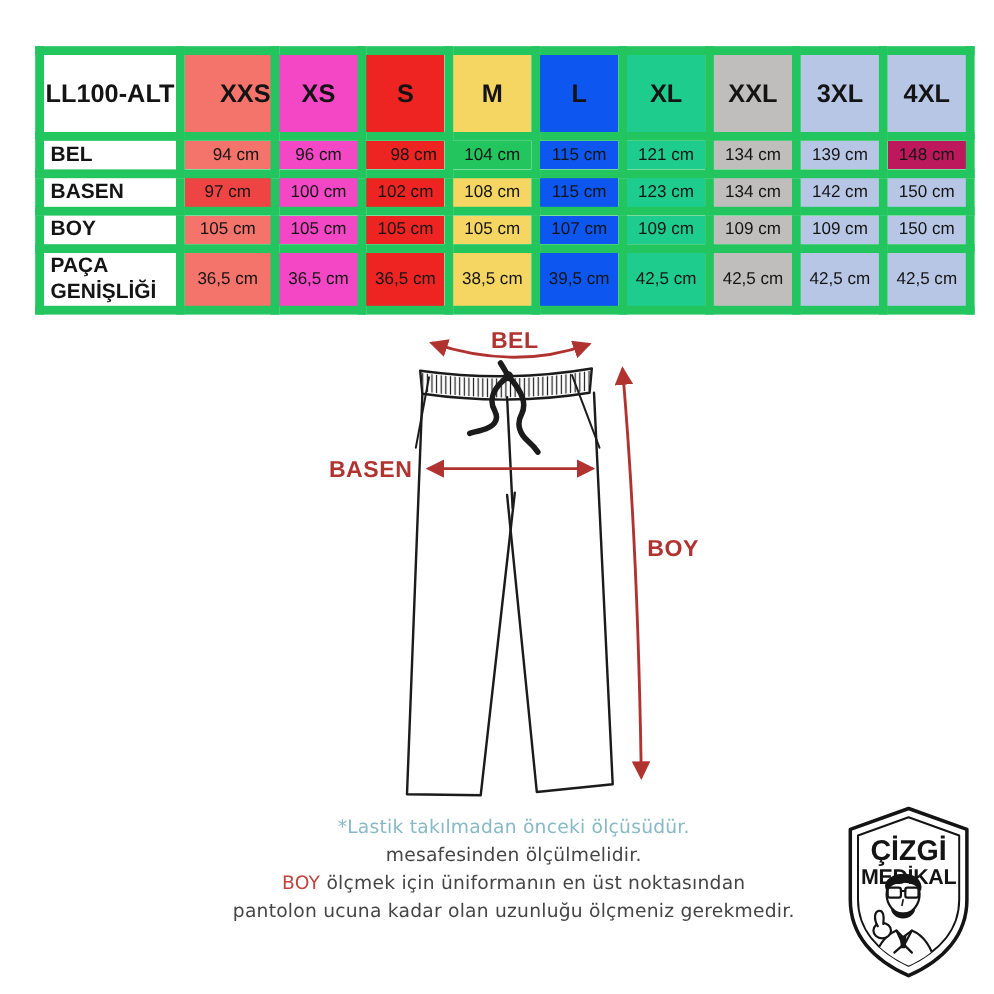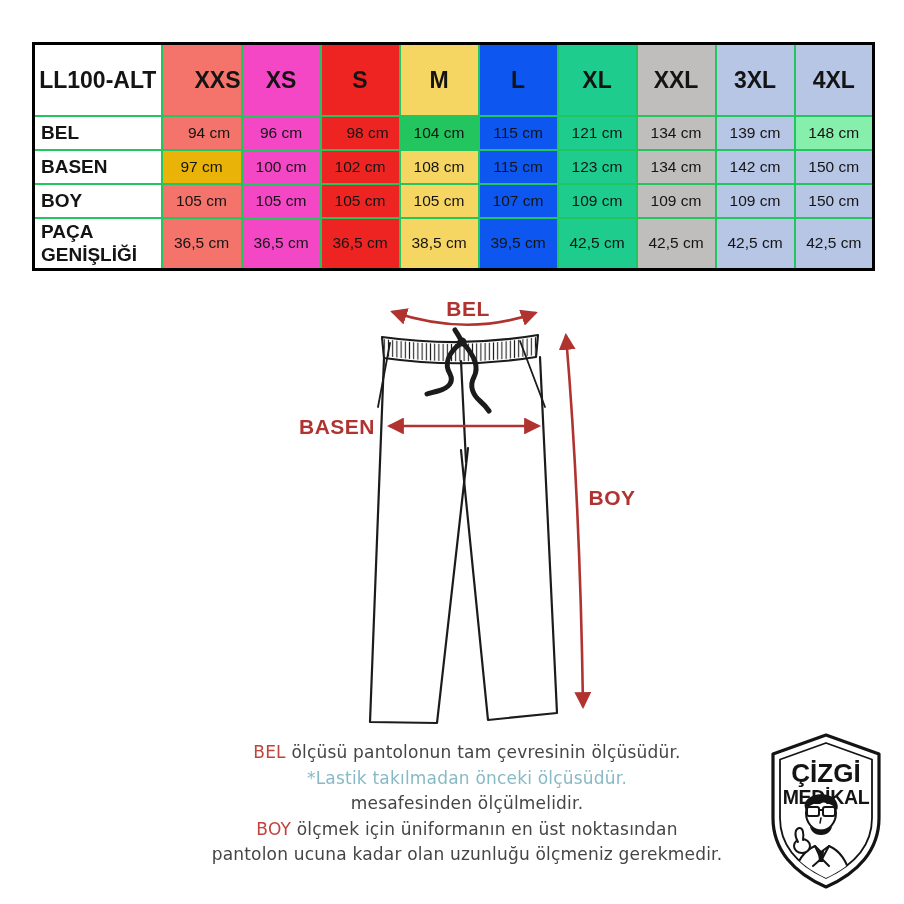--- a/index.html
+++ b/index.html
@@ -2,21 +2,21 @@
 <html><head>
 <meta charset="utf-8">
 <style>
   html,body{margin:0;padding:0;background:#fff;}
   .page{position:relative;width:904px;height:904px;background:#ffffff;overflow:hidden;
         font-family:"Liberation Sans",sans-serif;color:#111;}
 
   
   table.size-table{position:absolute;left:32px;top:42px;border-collapse:collapse;
         table-layout:fixed;border:3px solid #000;background:#fff;}
-  .size-table th,.size-table td{border:2px solid #22c55e;padding:0;color:#141414;overflow:hidden;}
+  .size-table th,.size-table td{border:8px solid #22c55e;padding:0;color:#141414;overflow:hidden;}
   .size-table thead th{height:70px;font-size:23px;font-weight:700;text-align:center;}
   .size-table th.model{font-size:23px;font-weight:700;background:#fff;}
   .size-table tbody th{text-align:left;padding-left:6px;font-size:19px;font-weight:700;
         background:#fff;line-height:1.25;}
   .size-table tbody td{text-align:center;font-size:15.5px;font-weight:400;}
   .size-table tr.row-std{height:34px;}
   .size-table tr.row-tall{height:51px;}
 
   
   svg.diagram{position:absolute;left:0;top:0;pointer-events:none;}
@@ -69,25 +69,25 @@
       <tr class="row-std">
         <th>BEL</th>
         <td style="background-color: rgb(244, 115, 107); padding-left: 15px;">94 cm</td>
         <td style="background-color: rgb(243, 71, 197);">96 cm</td>
         <td style="background-color: rgb(238, 36, 35); padding-left: 15px;">98 cm</td>
         <td style="background-color: #22c55e;">104 cm</td>
         <td style="background-color: rgb(13, 87, 240);">115 cm</td>
         <td style="background-color: rgb(30, 205, 141);">121 cm</td>
         <td style="background-color: rgb(191, 190, 188);">134 cm</td>
         <td style="background-color: rgb(183, 198, 229);">139 cm</td>
-        <td style="background-color: #86efac;">148 cm</td>
+        <td style="background-color: #be185d;">148 cm</td>
       </tr>
       <tr class="row-std">
         <th>BASEN</th>
-        <td style="background-color: #eab308;">97 cm</td>
+        <td style="background-color: #ef4444;">97 cm</td>
         <td style="background-color: rgb(243, 71, 197);">100 cm</td>
         <td style="background-color: rgb(238, 36, 35); margin-left: 35px;">102 cm</td>
         <td style="background-color: rgb(246, 214, 99);">108 cm</td>
         <td style="background-color: rgb(13, 87, 240);">115 cm</td>
         <td style="background-color: rgb(30, 205, 141);">123 cm</td>
         <td style="background-color: rgb(191, 190, 188);">134 cm</td>
         <td style="background-color: rgb(183, 198, 229);">142 cm</td>
         <td style="background-color: rgb(183, 198, 229);">150 cm</td>
       </tr>
       <tr class="row-std">
@@ -149,21 +149,20 @@
       <path marker-start="url(#ah)" marker-end="url(#ah)" d="M390,426 L538,426"></path>
       <path marker-start="url(#ah)" marker-end="url(#ah)" d="M566,336 Q580,500 583,706"></path>
     </g>
 
     <text class="dlabel" x="468" y="316" fill="#b03330">BEL</text>
     <text class="dlabel" x="337" y="434" fill="#b03330">BASEN</text>
     <text class="dlabel" x="612" y="505" fill="#b03330">BOY</text>
   </svg>
 
   <div class="instructions" style="color: rgb(69, 69, 69);">
-    <div class="iline"><span style="color: rgb(192, 68, 62);">BEL</span><span> ölçüsü pantolonun tam çevresinin ölçüsüdür.</span></div>
     <div class="iline" style="color: rgb(135, 185, 198);">*Lastik takılmadan önceki ölçüsüdür.</div>
     <div class="iline">mesafesinden ölçülmelidir.</div>
     <div class="iline"><span style="color: rgb(192, 68, 62);">BOY</span><span> ölçmek için üniformanın en üst noktasından</span></div>
     <div class="iline">pantolon ucuna kadar olan uzunluğu ölçmeniz gerekmedir.</div>
   </div>
 
   <svg class="logo" width="126" height="164" viewBox="0 0 126 164">
     <defs>
       <clipPath id="shieldClip">
         <path d="M63,14 L109,30.5 L109,89 C109,116 91,136 63,149 C35,136 17,116 17,89 L17,30.5 Z"></path>

